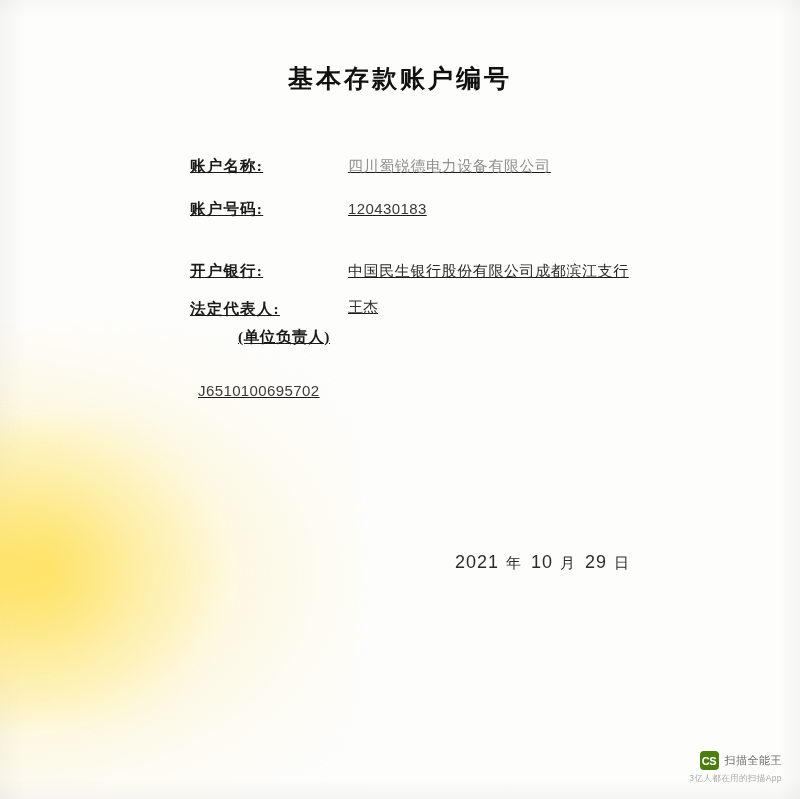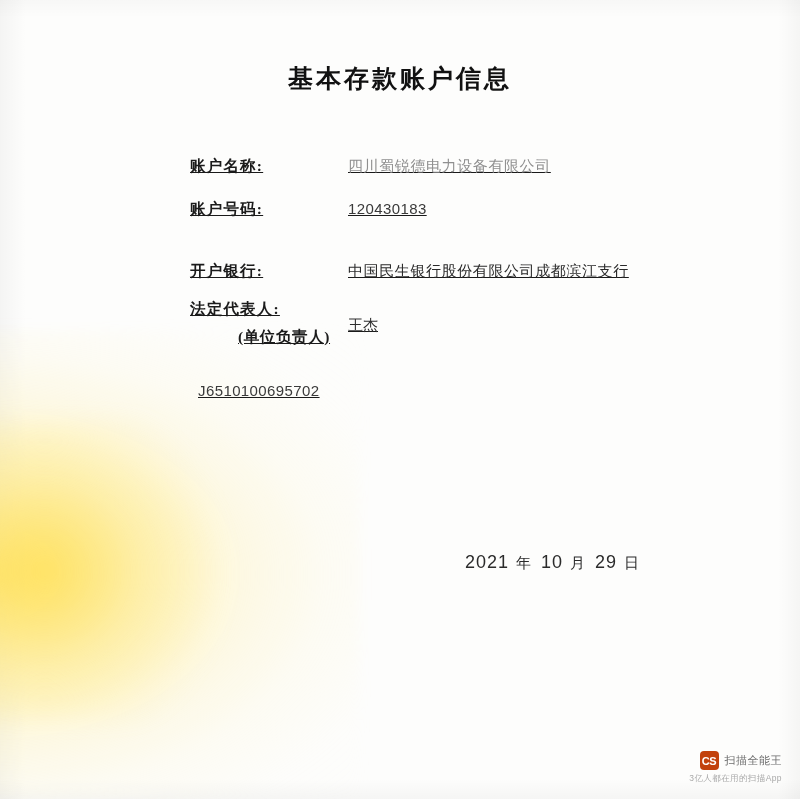--- a/index.html
+++ b/index.html
@@ -135,21 +135,20 @@
     display: flex;
     flex-direction: column;
     width: 150px;
   }
   .legal-rep-label .line2 {
     margin-top: 6px;
     margin-left: 48px;
   }
   .legal-rep-value {
     margin-left: 8px;
-    margin-top: 18px;
     font-size: 15px;
     color: #2f2f2f;
     font-family: "Liberation Sans", "DejaVu Sans", sans-serif;
   }
 
   
   .seal-remnant {
     position: absolute;
     left: 503px;
     top: 515px;
@@ -165,21 +164,21 @@
     font-family: "Liberation Sans", "DejaVu Sans", sans-serif;
     filter: blur(0.4px);
     white-space: nowrap;
     overflow: hidden;
   }
 
   
   .date-line {
     position: absolute;
     top: 552px;
-    left: 465px;
+    left: 455px;
     display: flex;
     align-items: baseline;
     font-size: 17px;
     color: #2b2b2b;
     letter-spacing: 1px;
     font-family: "Liberation Sans", "DejaVu Sans", sans-serif;
   }
   .date-line .num { font-size: 18px; }
   .date-line .unit {
     font-size: 15px;
@@ -197,21 +196,21 @@
     align-items: flex-end;
   }
   .cs-top {
     display: flex;
     align-items: center;
   }
   .cs-badge {
     width: 19px;
     height: 19px;
     border-radius: 4px;
-    background: #c2410c;
+    background: #4d7c0f;
     color: #ffffff;
     font-size: 11px;
     font-weight: bold;
     display: flex;
     align-items: center;
     justify-content: center;
     font-family: "Liberation Sans", "DejaVu Sans", sans-serif;
     letter-spacing: -0.5px;
   }
   .cs-name {
@@ -232,21 +231,21 @@
 </head>
 <body>
 
 <div class="scan-page">
 
   <div class="glare"></div>
   <div class="glare2"></div>
 
   <div class="doc">
 
-    <div class="doc-title">基本存款账户信息</div>
+    <div class="doc-title">基本存款账户编号</div>
 
     <div class="field-row" id="row-account-name">
       <div class="field-label">账户名称:</div>
       <div class="field-value faded">四川蜀锐德电力设备有限公司</div>
     </div>
 
     <div class="field-row" id="row-account-no">
       <div class="field-label">账户号码:</div>
       <div class="field-value mono">120430183</div>
     </div>

